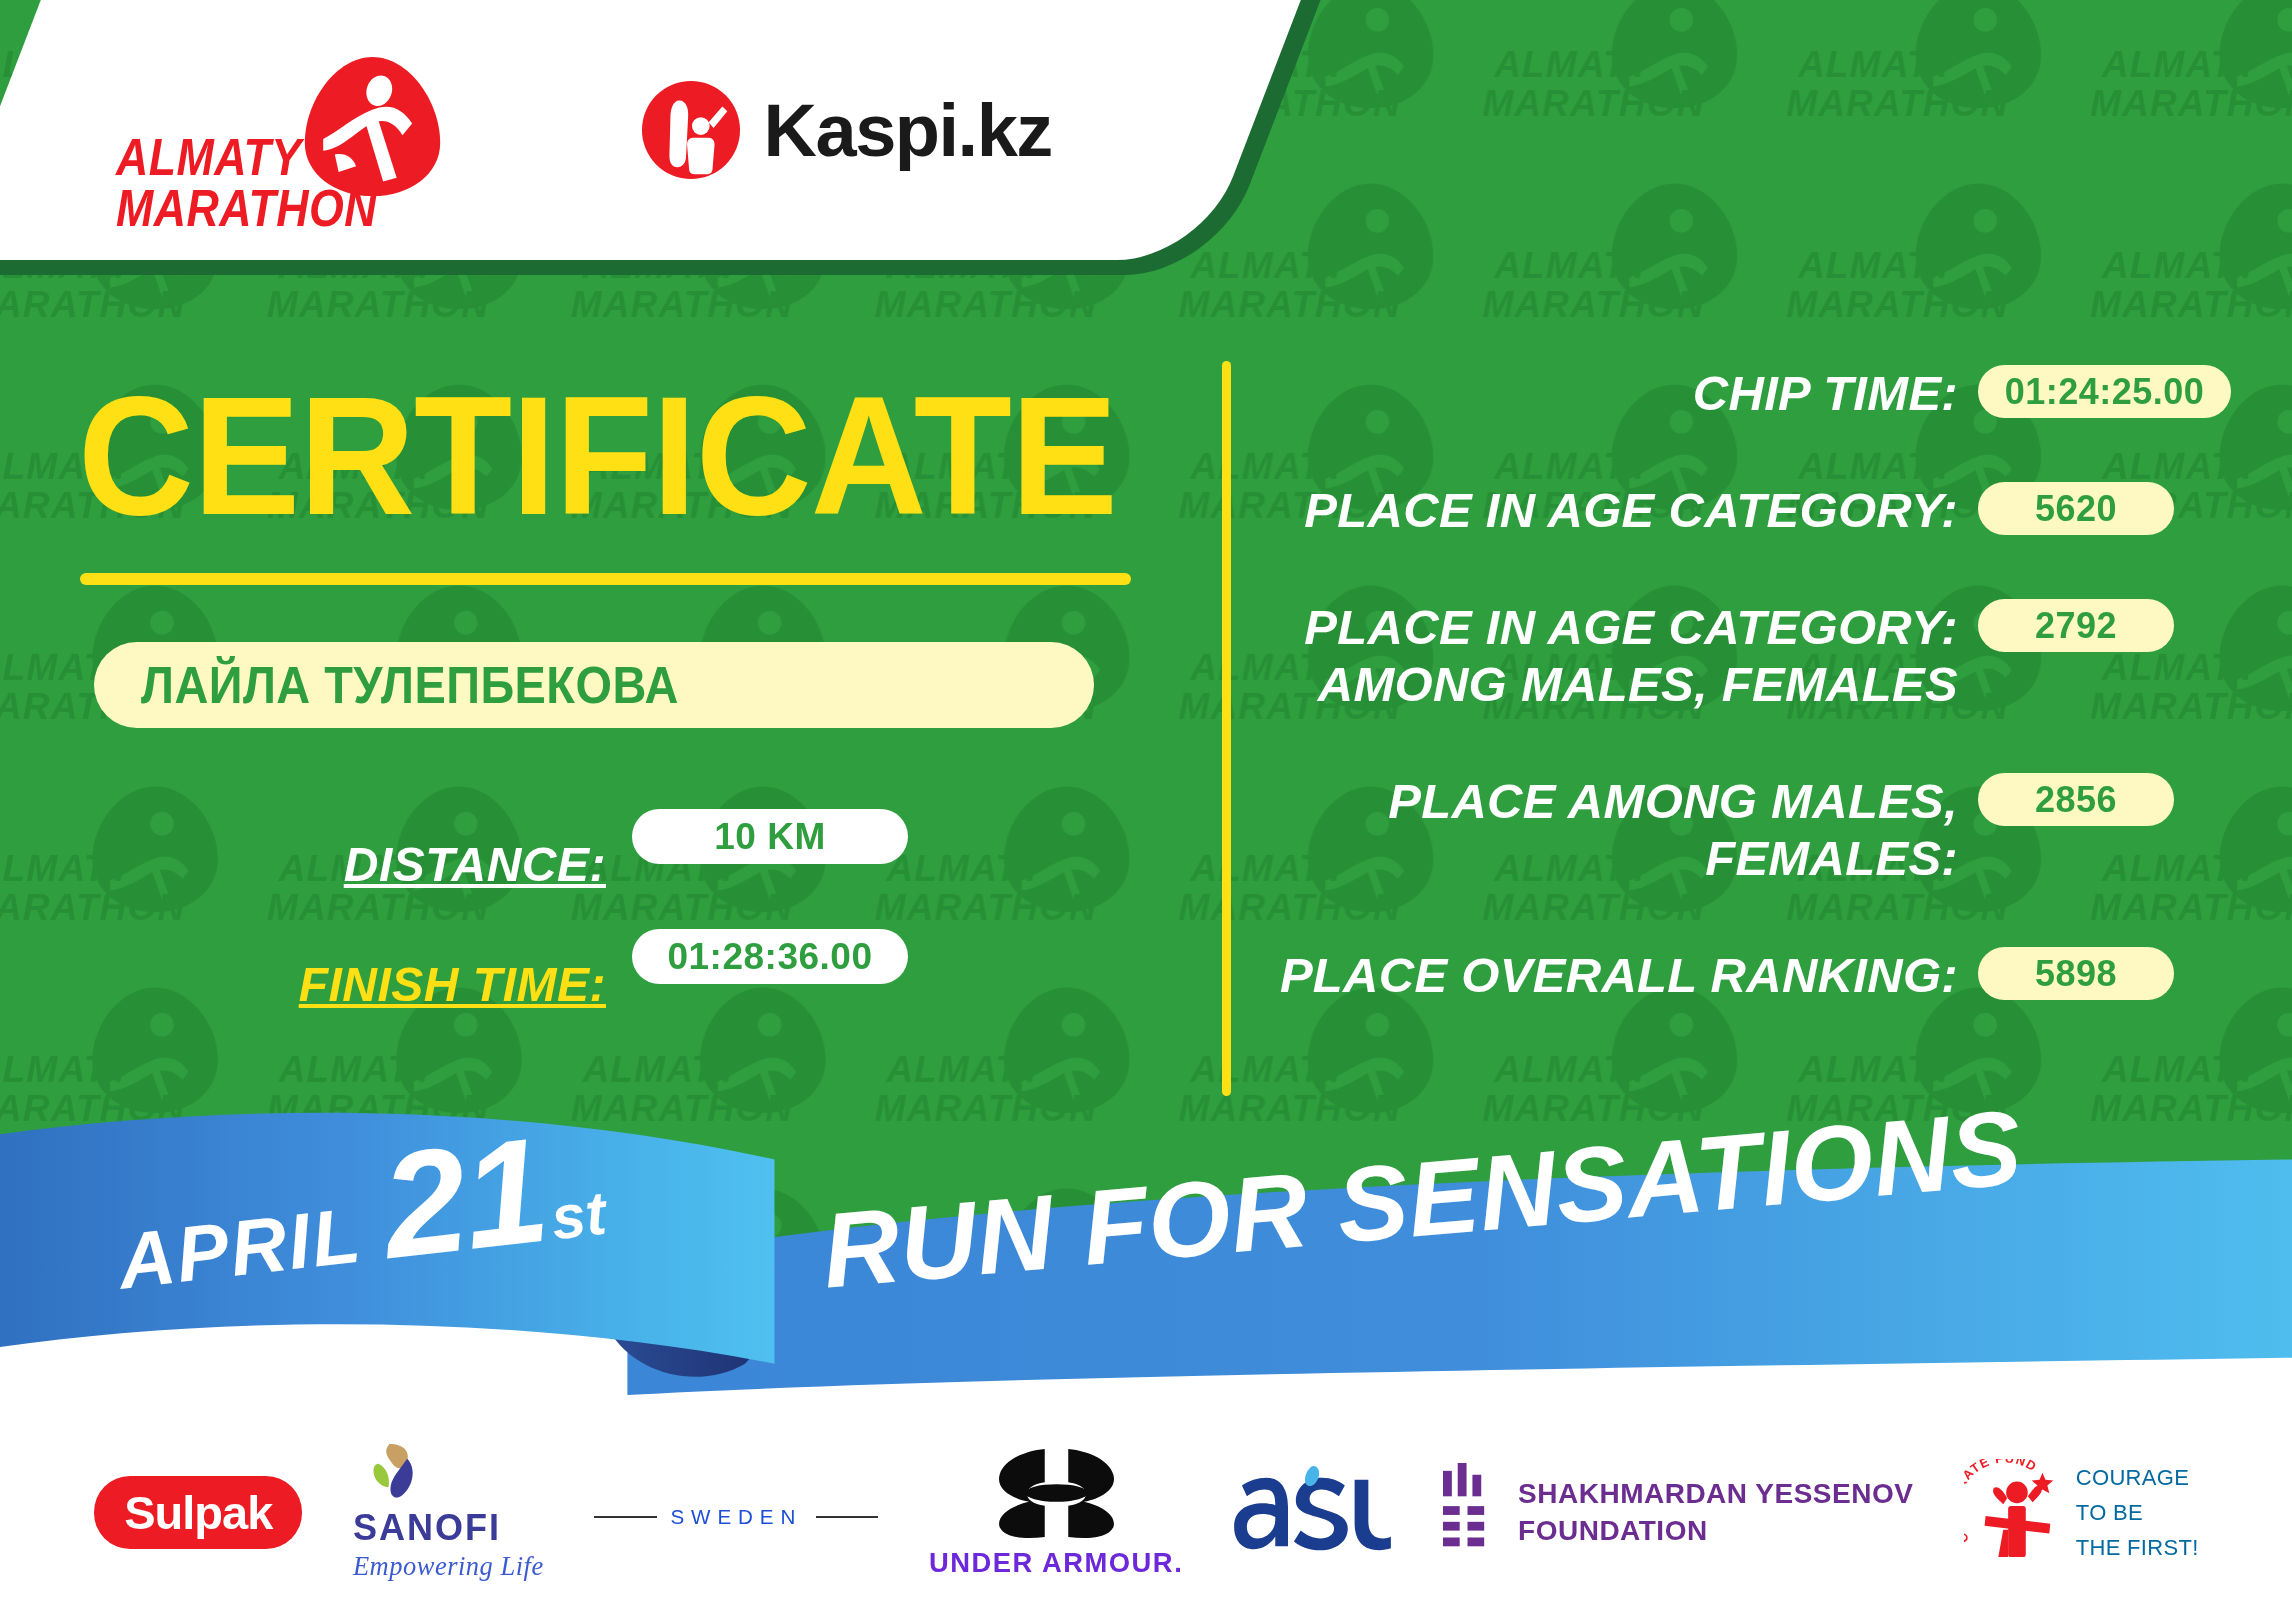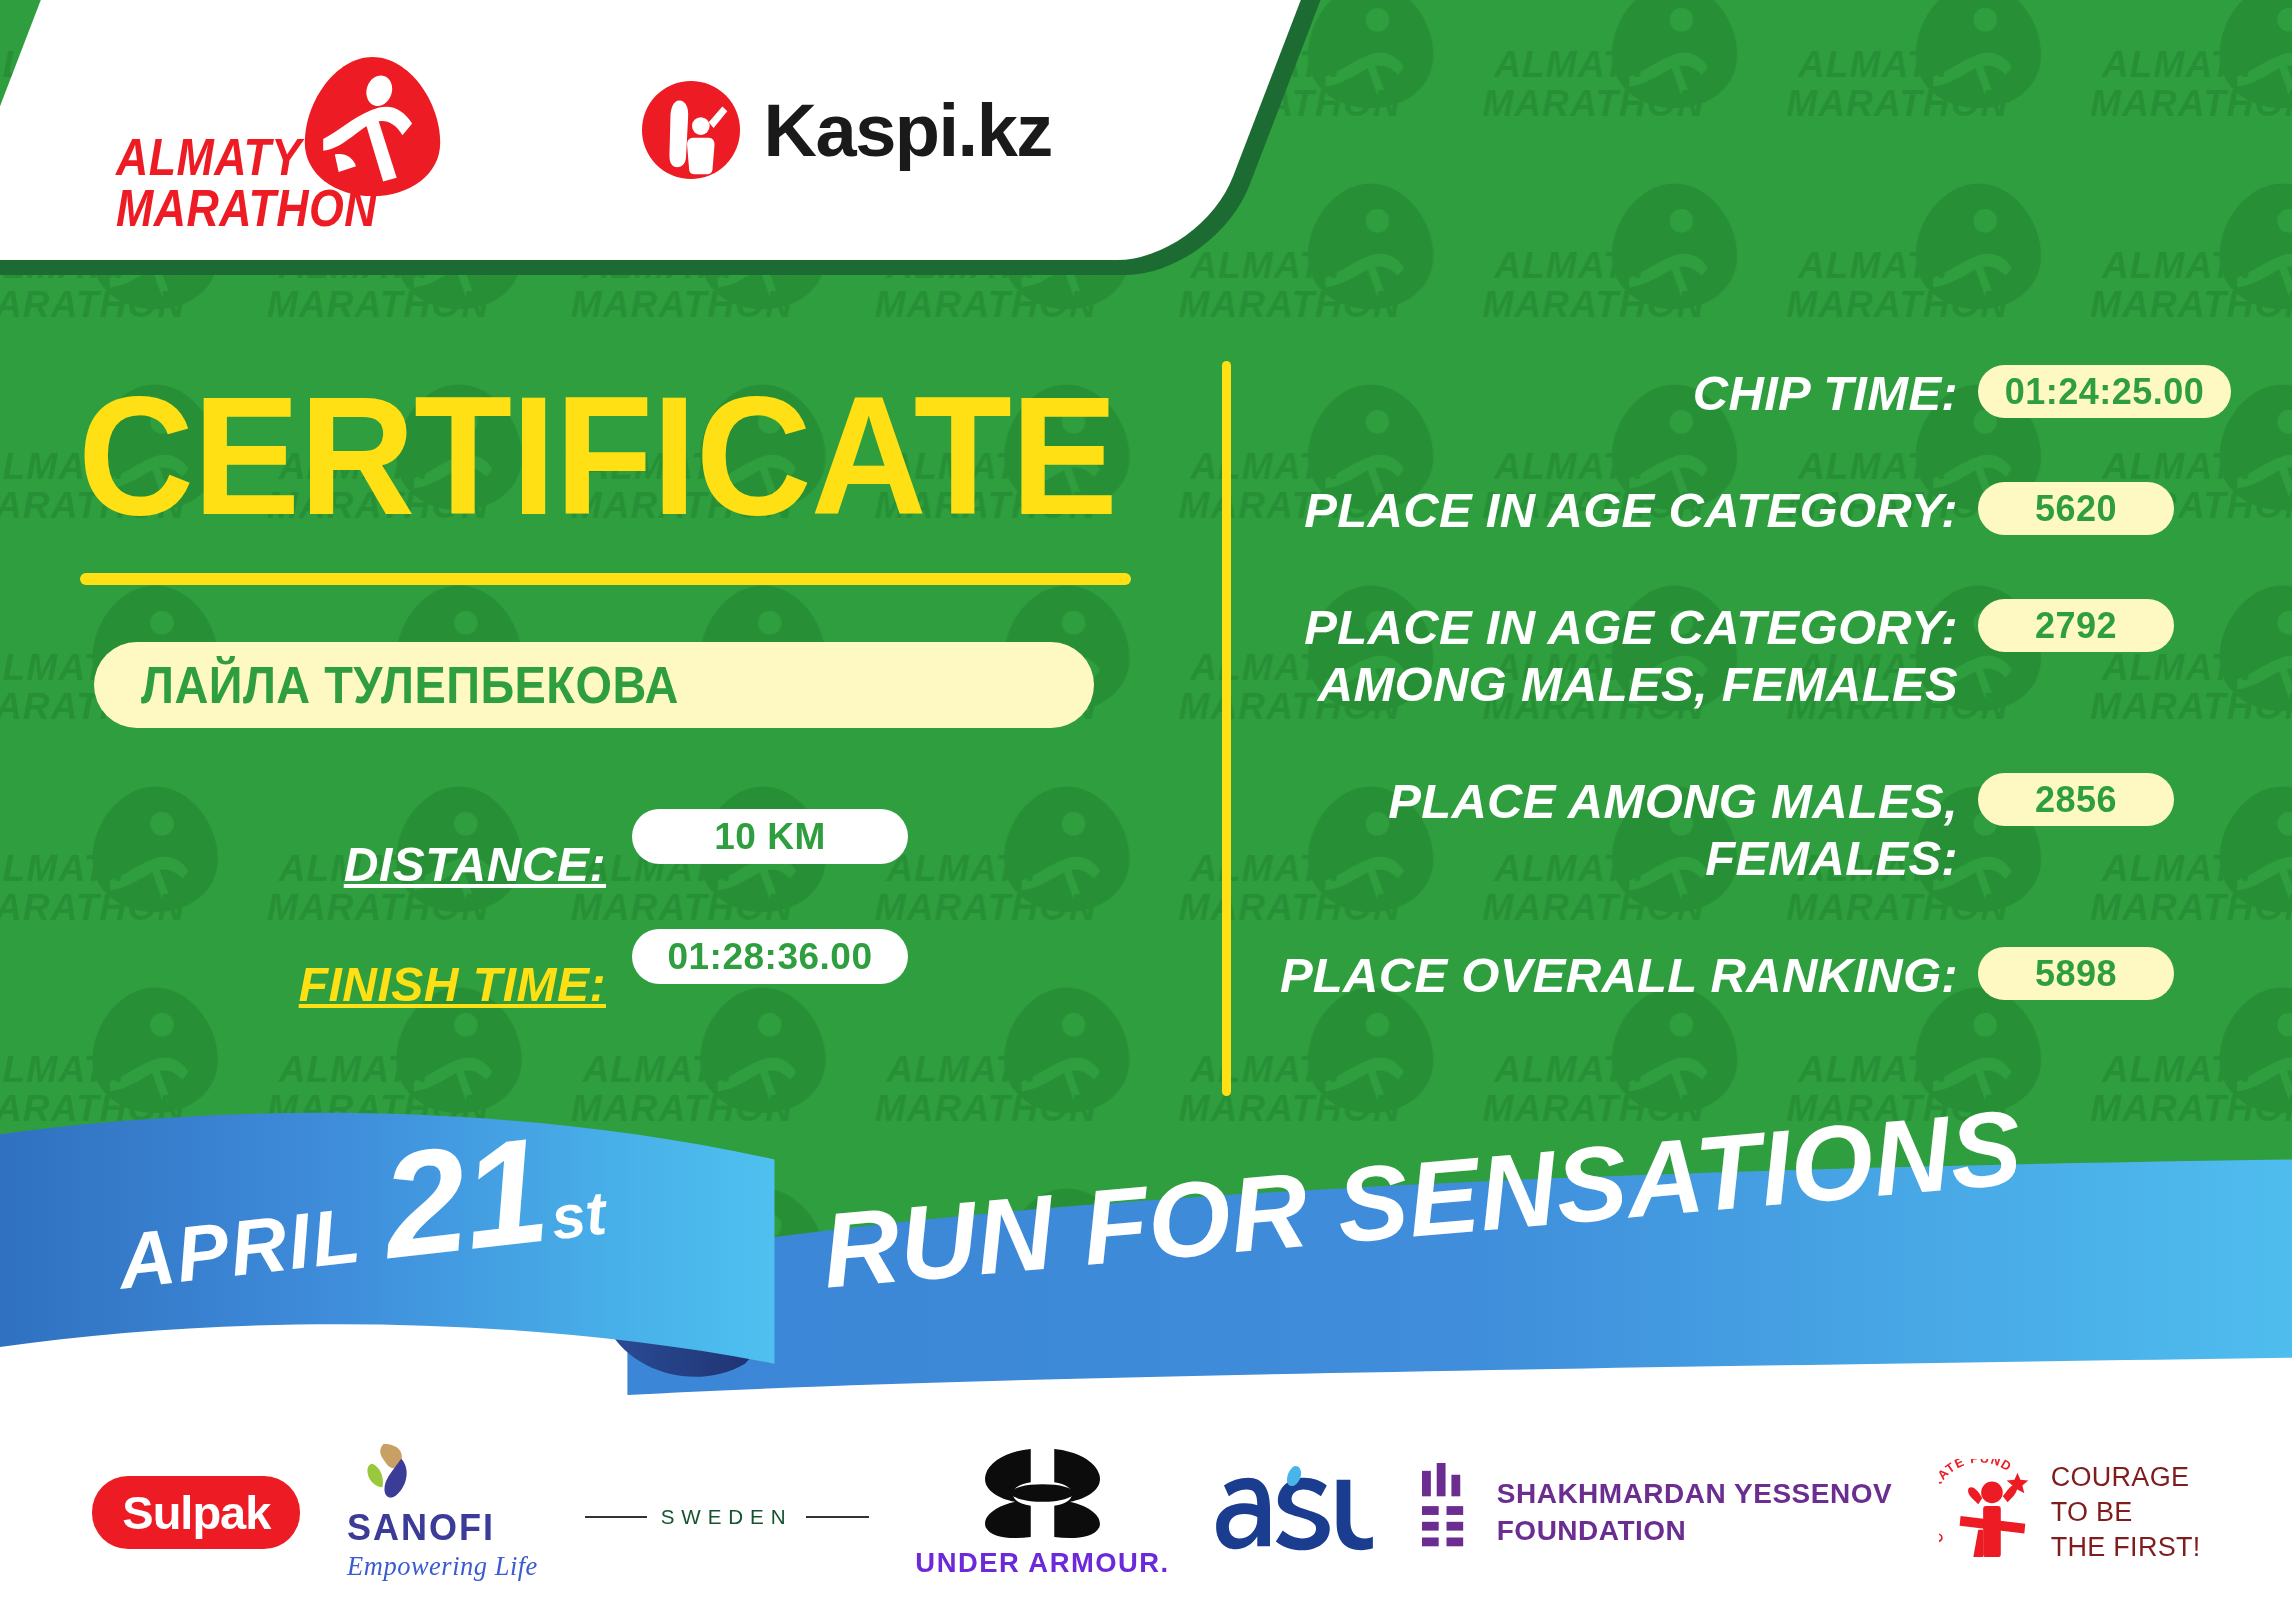--- a/index.html
+++ b/index.html
@@ -167,31 +167,31 @@
   .sanofi{display:flex;flex-direction:column;align-items:flex-start;}
   .sanofi .nm{color:#3b3b98;font-weight:bold;font-size:36px;letter-spacing:2px;margin-top:3.9px;
     font-family:"Liberation Sans","DejaVu Sans",sans-serif;}
   .sanofi .tag{color:#3b5bd0;font-style:italic;font-size:26.5px;letter-spacing:0.5px;margin-top:2px;
     font-family:"Liberation Serif","DejaVu Serif",serif;}
   .oriflame{display:flex;flex-direction:column;align-items:center;}
   .oriflame .nm{color:#1a1a1a;font-size:46px;letter-spacing:6.9px;
     font-family:"Liberation Sans","DejaVu Sans",sans-serif;display:flex;align-items:center;}
   .oriflame .sub{display:flex;align-items:center;gap:13.7px;margin-top:9.8px;width:100%;}
   .oriflame .sub .ln{flex:1;height:1.5px;background:#333;}
-  .oriflame .sub .sw{color:#14532d;font-size:20.6px;letter-spacing:6.9px;
+  .oriflame .sub .sw{color:#1d4ed8;font-size:20.6px;letter-spacing:6.9px;
     font-family:"Liberation Sans","DejaVu Sans",sans-serif;}
   .ua{display:flex;flex-direction:column;align-items:center;}
   .ua .nm{color:#6d28d9;font-weight:bold;font-size:27.4px;letter-spacing:1.5px;margin-top:5.9px;
     font-family:"Liberation Sans","DejaVu Sans",sans-serif;}
   .asu{display:flex;align-items:flex-end;}
   .shf{display:flex;align-items:center;gap:21.6px;}
   .shf .txt div{color:#6b2d90;font-weight:bold;font-size:28px;line-height:37px;letter-spacing:0.5px;
     font-family:"Liberation Sans Narrow","Liberation Sans",sans-serif;}
   .ctbf{display:flex;align-items:center;gap:9.8px;}
-  .ctbf .txt div{color:#7f1d1d;font-size:27px;line-height:35px;letter-spacing:0.3px;
+  .ctbf .txt div{color:#0369a1;font-size:22px;line-height:35px;letter-spacing:0.3px;
     font-family:"Liberation Sans","DejaVu Sans",sans-serif;}
 </style>
 </head>
 <body>
 
 <div id="cert">
 
   <div class="green-field">
     <svg class="watermark" viewBox="0 0 2480 1480" preserveAspectRatio="none">
       <defs>

